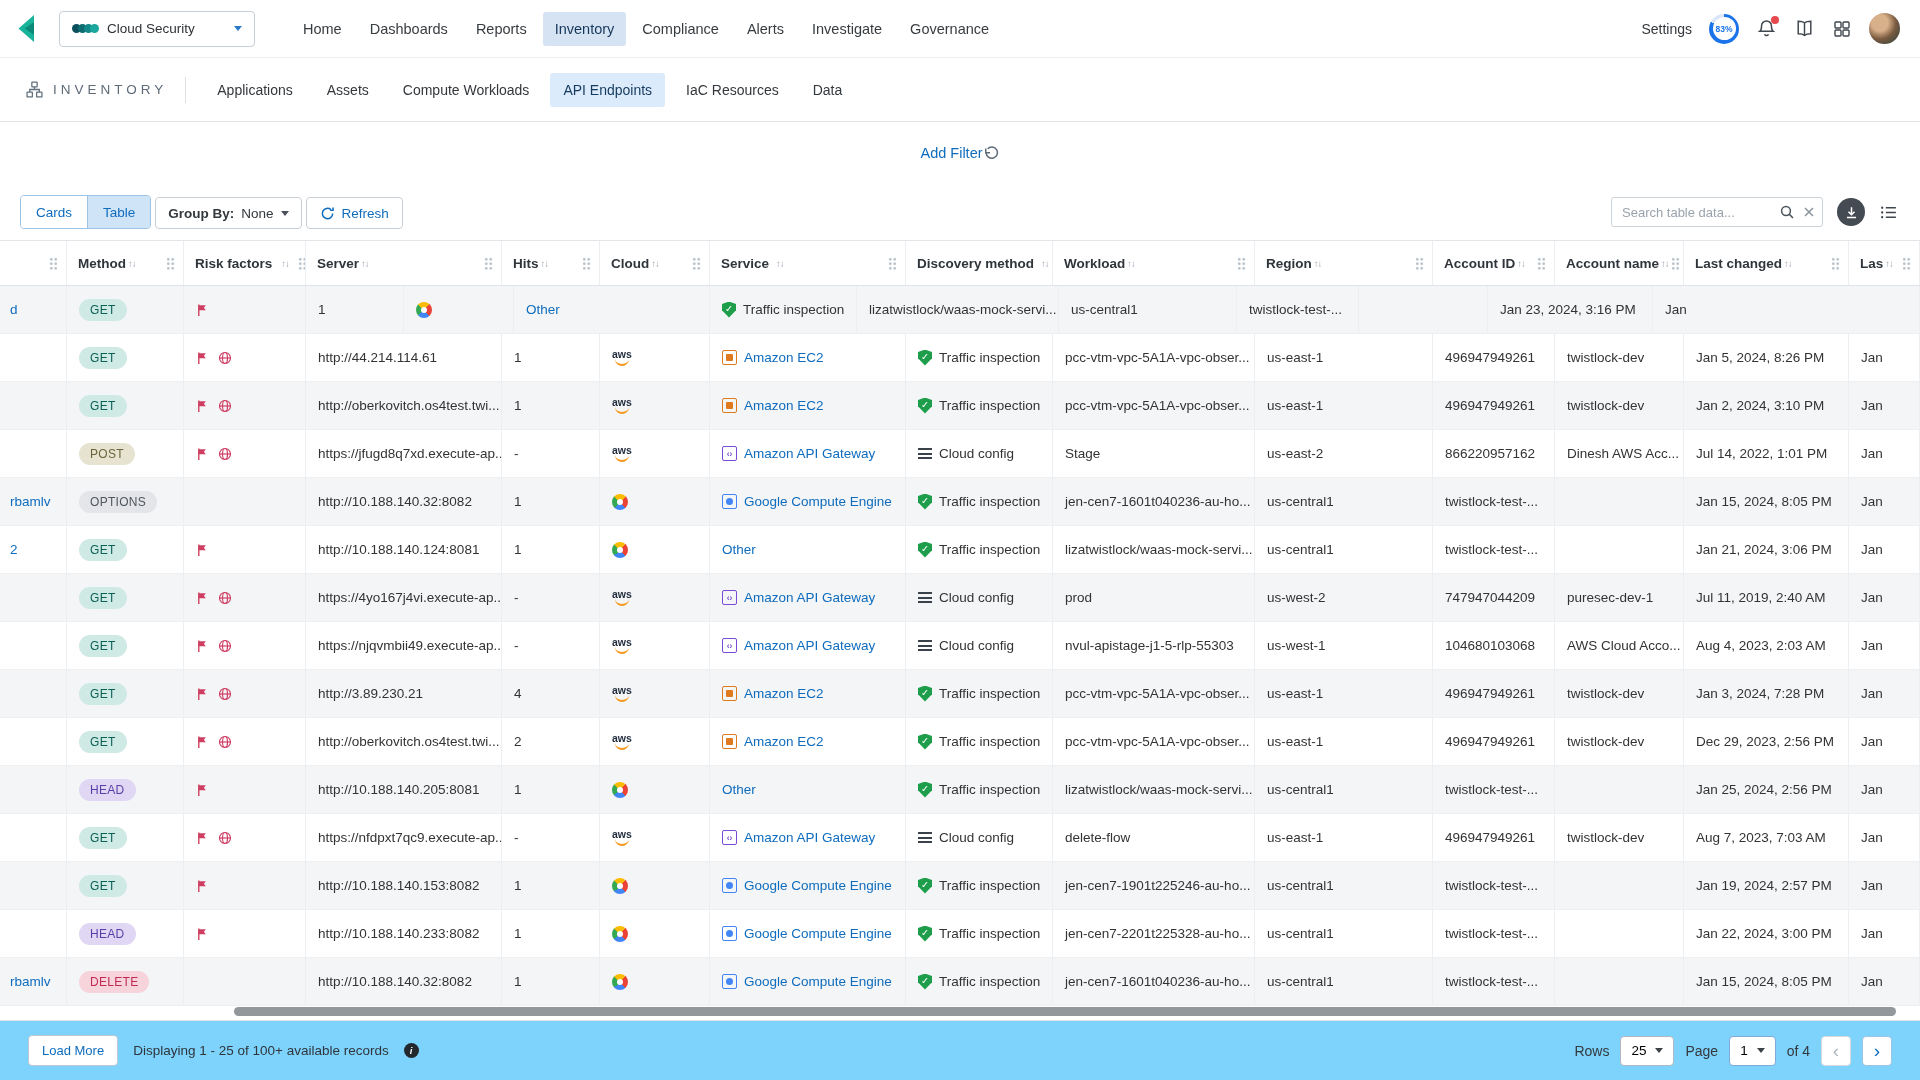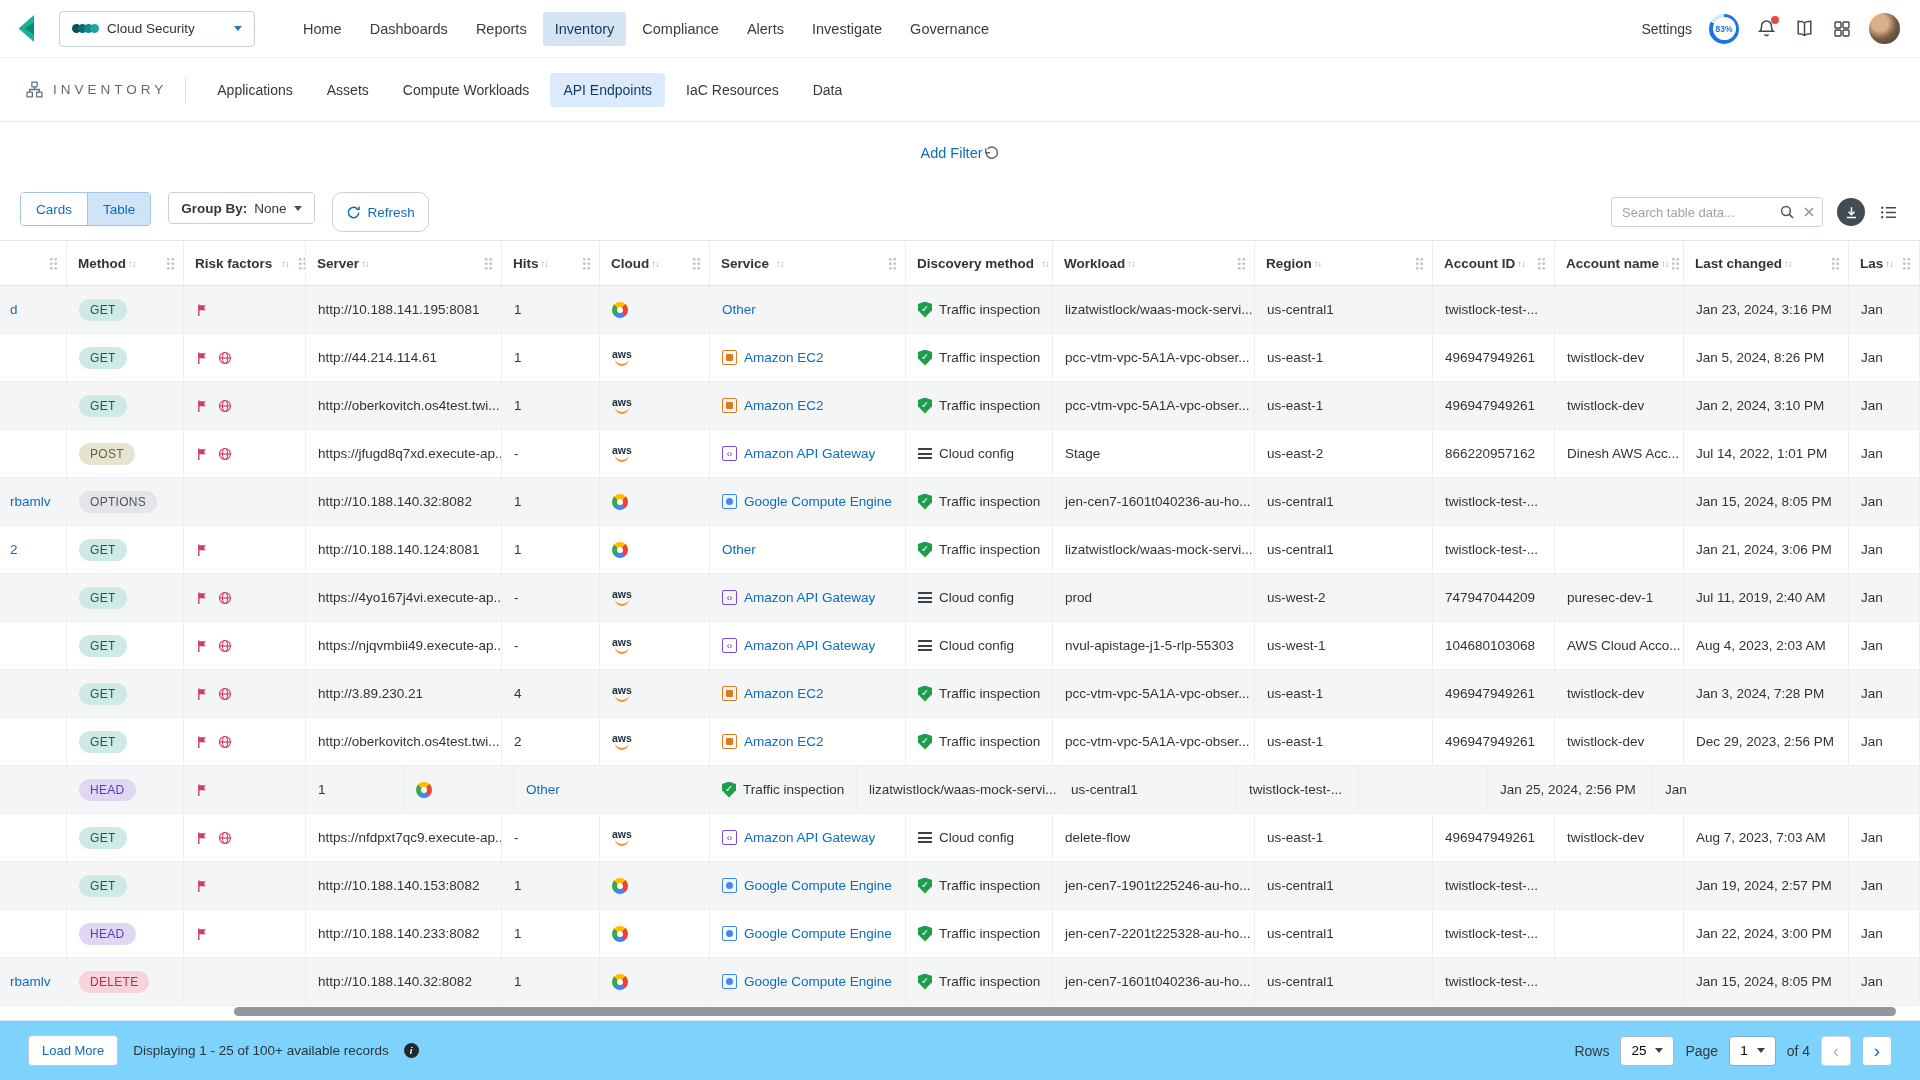--- a/index.html
+++ b/index.html
@@ -46,31 +46,31 @@
   .tab{font-size:14px;color:#33383d;padding:9px 13px;border-radius:3px;cursor:pointer;text-decoration:none}
   .tab[data-active="true"]{background:#dcebfb;color:#143a5e}
 
   
   .filter-row{height:62px;flex:0 0 62px;display:flex;align-items:center;justify-content:center;padding:0 26px}
   .add-filter{color:#0f6cbd;font-size:14.5px;cursor:pointer;text-decoration:none}
   .reset-btn{cursor:pointer;display:flex;align-items:center}
 
   
   .toolbar{height:56px;flex:0 0 56px;display:flex;align-items:center;justify-content:space-between;padding:0 22px 0 20px}
-  .toolbar-left{display:flex;align-items:flex-start;gap:17px}
+  .toolbar-left{display:flex;align-items:flex-end;gap:4px}
   .segmented{display:flex;border:1px solid #9fc3e3;border-radius:4px;overflow:hidden}
   .seg{background:#fff;color:#0f6cbd;font-size:13.5px;padding:0 15px;height:32px;border:none;cursor:pointer;
     font-family:inherit}
   .seg.active{background:#cfe4f7;border-left:1px solid #9fc3e3}
   .groupby{display:flex;align-items:center;gap:7px;border:1px solid #c8cfd6;border-radius:4px;height:32px;
     padding:0 12px;background:#fff;font-size:13.5px;cursor:pointer;font-family:inherit}
   .gb-label{font-weight:700;color:#33383d}
   .gb-value{color:#33383d}
   .groupby .caret{border-top-color:#4a5158}
-  .refresh{display:flex;align-items:center;gap:7px;border:1px solid #c8cfd6;border-radius:10px;height:40px;
+  .refresh{display:flex;align-items:center;gap:7px;border:1px solid #c8cfd6;border-radius:4px;height:32px;
     padding:0 13px;background:#fff;color:#0f6cbd;font-size:13.5px;cursor:pointer;font-family:inherit}
   .toolbar-right{display:flex;align-items:center;gap:14px}
   .searchbox{position:relative;width:212px}
   .searchbox input{width:100%;height:30px;border:1px solid #ccd3d9;border-radius:3px;padding:0 48px 0 10px;
     font-size:13px;color:#333;font-family:inherit}
   .searchbox input::placeholder{color:#9aa3ad}
   .searchbox .s-ic{position:absolute;right:28px;top:7px;cursor:pointer}
   .searchbox .x-ic{position:absolute;right:8px;top:9px;cursor:pointer}
   .dlbtn{width:28px;height:28px;border-radius:50%;background:#444b52;border:none;display:flex;
     align-items:center;justify-content:center;cursor:pointer}
@@ -423,23 +423,20 @@
           </div>
           <div class="td" data-col="risk">
             <span class="risk" data-show="flag">
               <svg width="13" height="14" viewBox="0 0 14 14">
                 <path d="M3 1v12.4" stroke="#cf3f63" stroke-width="1.5"></path>
                 <path d="M3 1.8h7.6l-2.1 2.8 2.1 2.8H3z" fill="#cf3f63"></path>
               </svg>
             </span>
 
           </div>
-          <div class="td" data-col="server">
-            <span>http://10.188.141.195:8081</span>
-          </div>
           <div class="td" data-col="hits">
             <span>1</span>
           </div>
           <div class="td" data-col="cloud">
             <span class="cloud-icon" data-cloud="gcp"></span>
           </div>
           <div class="td" data-col="service">
 
             <a class="bluelink">Other</a>
           </div>
@@ -989,20 +986,23 @@
             <span class="badge" data-method="head">HEAD</span>
           </div>
           <div class="td" data-col="risk">
             <span class="risk" data-show="flag">
               <svg width="13" height="14" viewBox="0 0 14 14">
                 <path d="M3 1v12.4" stroke="#cf3f63" stroke-width="1.5"></path>
                 <path d="M3 1.8h7.6l-2.1 2.8 2.1 2.8H3z" fill="#cf3f63"></path>
               </svg>
             </span>
 
+          </div>
+          <div class="td" data-col="server">
+            <span>http://10.188.140.205:8081</span>
           </div>
           <div class="td" data-col="hits">
             <span>1</span>
           </div>
           <div class="td" data-col="cloud">
             <span class="cloud-icon" data-cloud="gcp"></span>
           </div>
           <div class="td" data-col="service">
 
             <a class="bluelink">Other</a>

